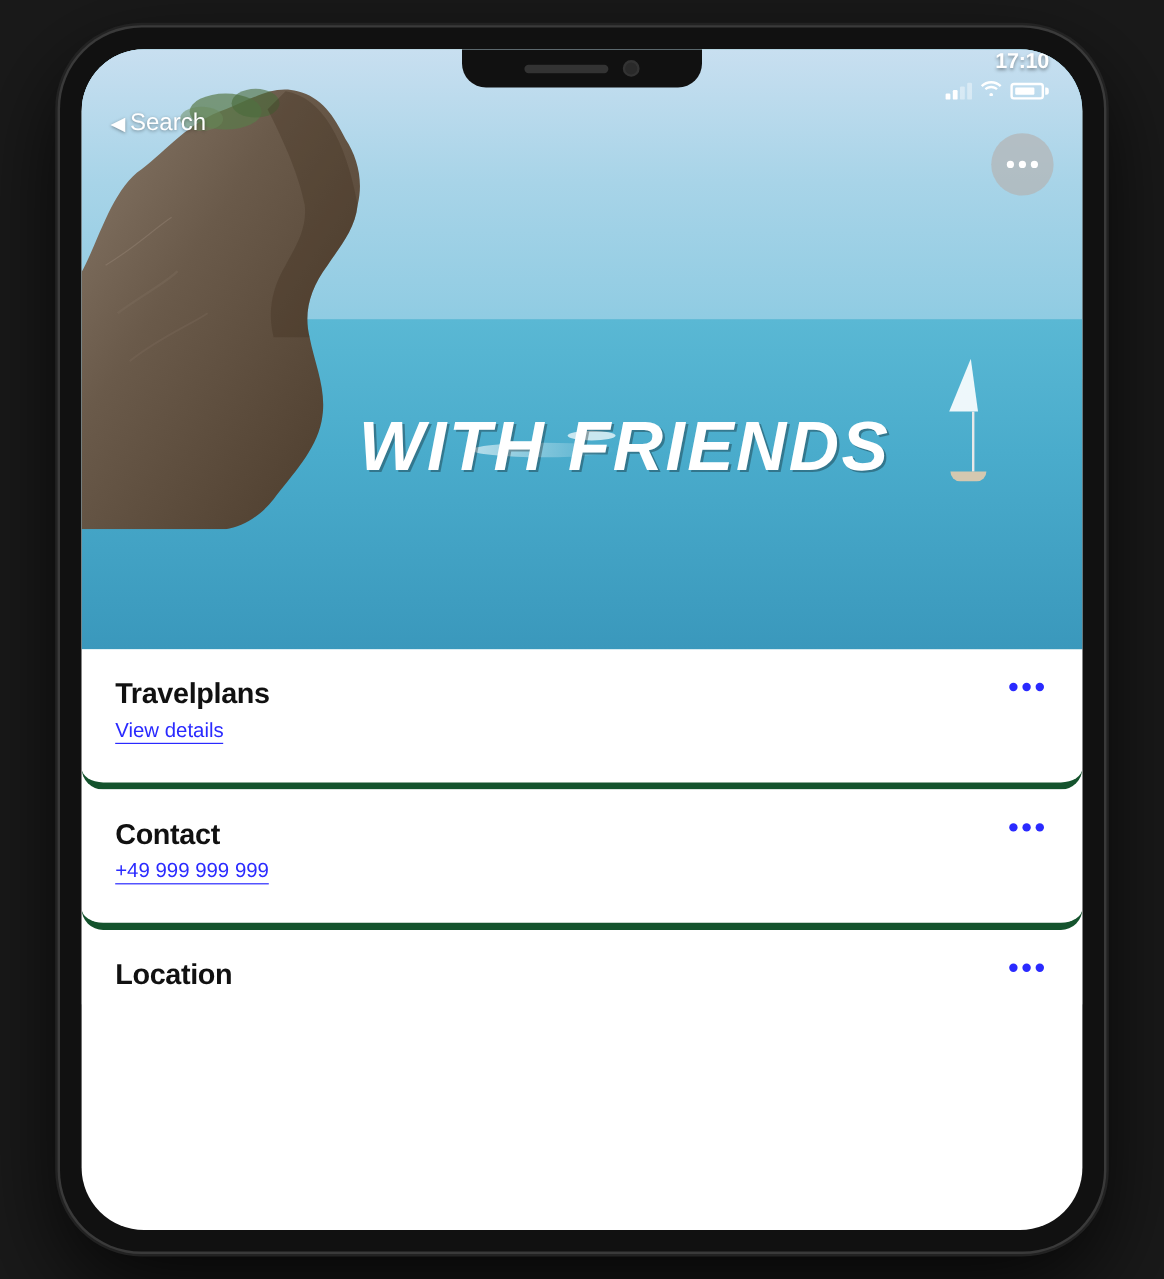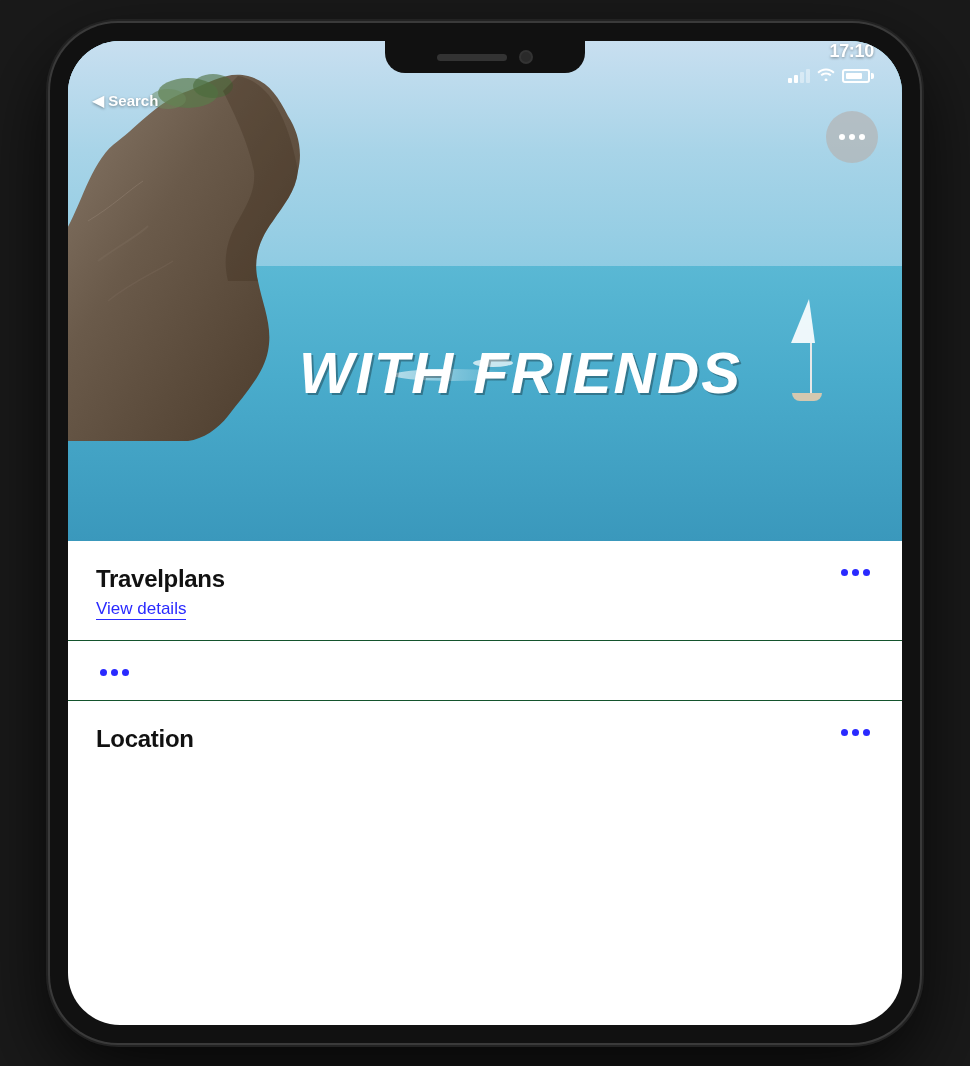--- a/index.html
+++ b/index.html
@@ -156,22 +156,22 @@
     }
 
     .back-arrow {
       color: #fff;
       font-size: 16px;
       text-shadow: 0 1px 3px rgba(0,0,0,0.4);
     }
 
     .back-text {
       color: #fff;
-      font-size: 15px;
-      font-weight: 700;
+      font-size: 20px;
+      font-weight: 400;
       text-shadow: 0 1px 3px rgba(0,0,0,0.4);
     }
 
     
     .hero-image {
       width: 100%;
       height: 500px;
       position: relative;
       overflow: hidden;
       background: linear-gradient(
@@ -335,23 +335,24 @@
       border-radius: 50%;
     }
 
     
     .content-area {
       background: #fff;
       padding: 0;
     }
 
     .section {
-      padding: 24px 28px 20px;
-      border-bottom: 1px solid #14532d;
+      padding: 24px 28px 32px;
+      border-bottom: 6px solid #14532d;
       position: relative;
+      border-radius: 18px;
     }
 
     .section-header {
       display: flex;
       justify-content: space-between;
       align-items: flex-start;
     }
 
     .section-title {
       font-size: 24px;
@@ -502,20 +503,24 @@
           <div class="more-btn">
             <div class="more-dot"></div>
             <div class="more-dot"></div>
             <div class="more-dot"></div>
           </div>
         </div>
       </div>
 
       <div class="section">
         <div class="section-header">
+          <div>
+            <div class="section-title">Contact</div>
+            <a class="section-phone">+49 999 999 999</a>
+          </div>
           <div class="more-btn">
             <div class="more-dot"></div>
             <div class="more-dot"></div>
             <div class="more-dot"></div>
           </div>
         </div>
       </div>
 
       <div class="location-section">
         <div class="section-header">

